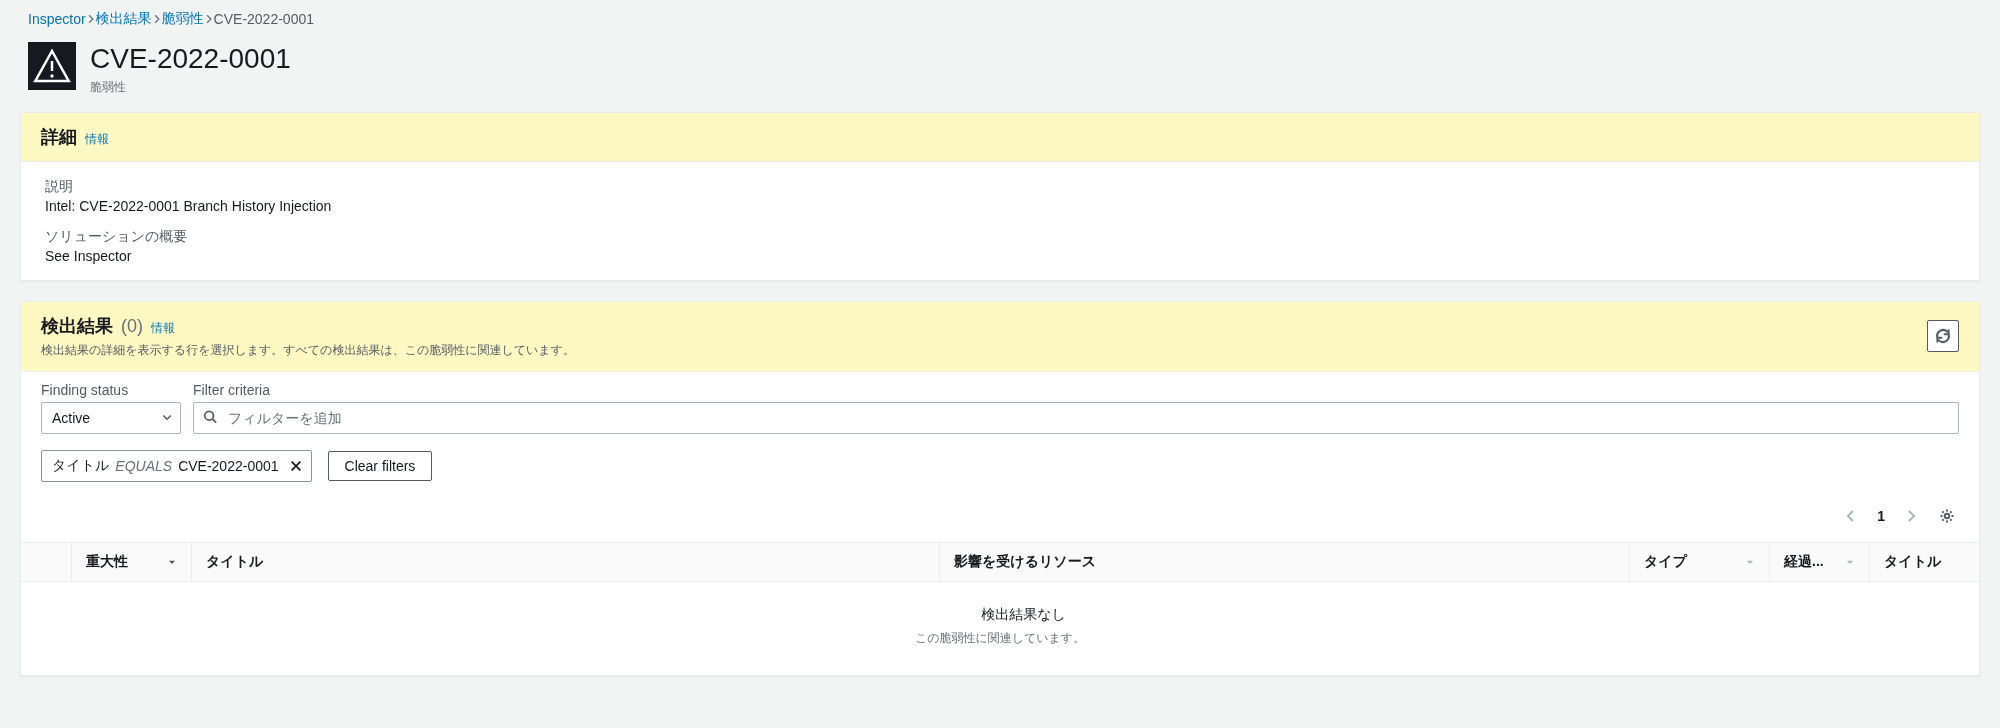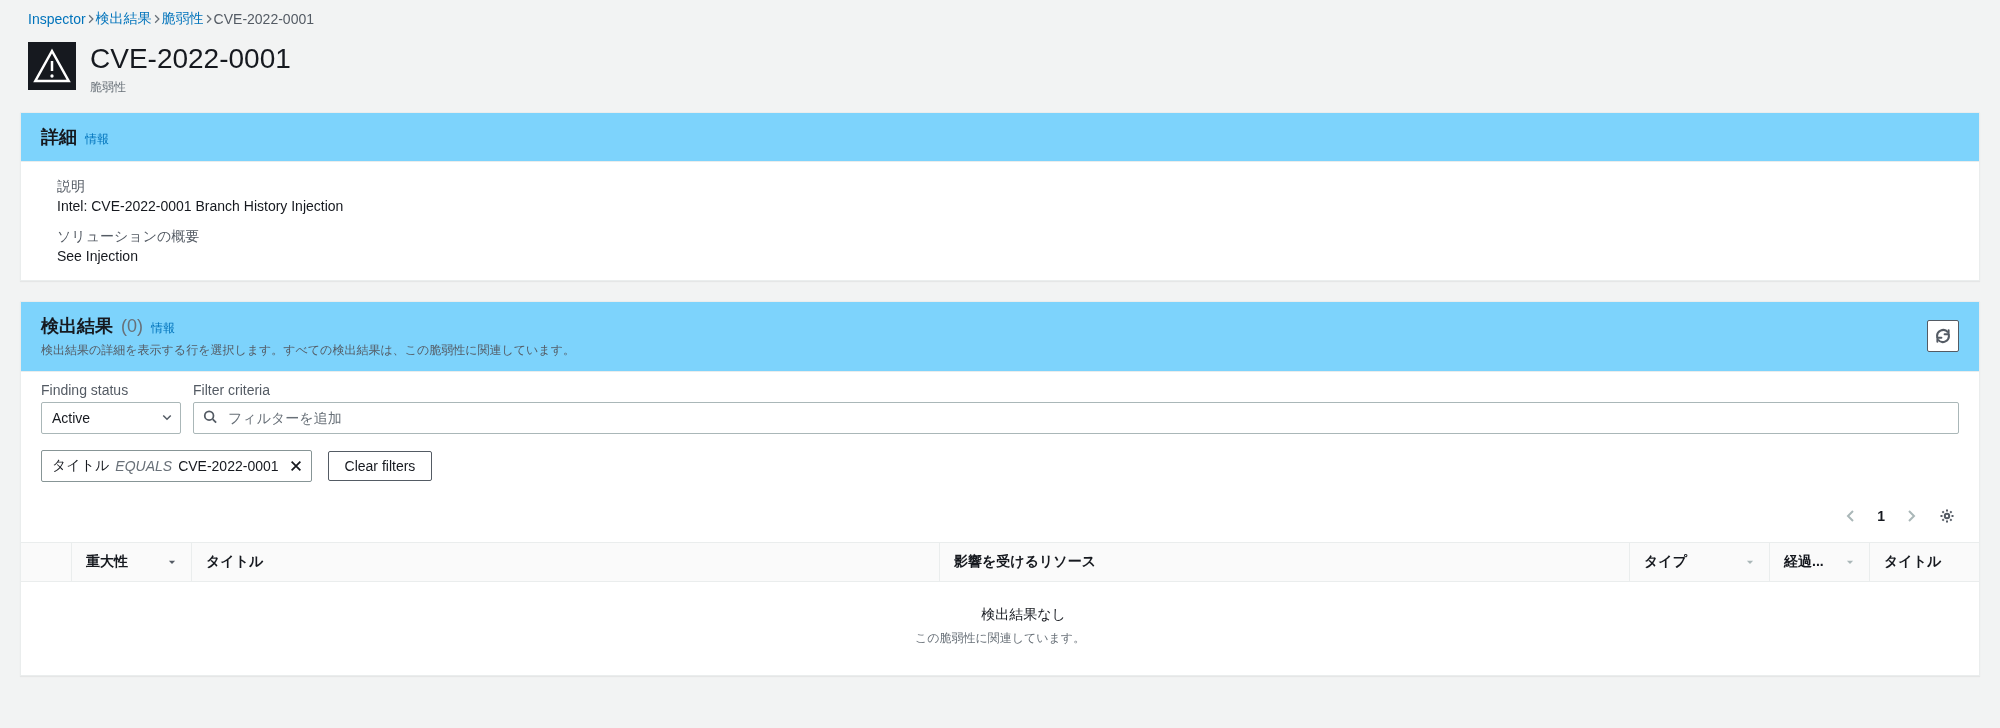--- a/index.html
+++ b/index.html
@@ -42,32 +42,32 @@
   
   .panel {
     background: #fff;
     border: 1px solid #eaeded;
     box-shadow: 0 1px 1px rgba(0,0,0,0.05);
     margin-bottom: 20px;
   }
   .panel-header {
     padding: 12px 20px;
     border-bottom: 1px solid #eaeded;
-    background: #7dd3fc;
+    background: #fef9c3;
     display: flex;
     align-items: center;
     justify-content: space-between;
   }
   .panel-header-left { display: flex; flex-direction: column; gap: 4px;}
   .panel-title-row { display: flex; align-items: baseline; gap: 8px; }
   .panel-title { font-size: 18px; font-weight: 700; }
   .panel-count { font-size: 18px; font-weight: 400; color: #687078; }
   .info-link { color: #0073bb; font-size: 12px; text-decoration: none; font-weight: 400; }
   .panel-desc { font-size: 12px; color: #545b64; }
-  .panel-body { padding: 16px 36px; }
+  .panel-body { padding: 16px 24px; }
   .panel-body2 { padding: 10px 20px 4px 20px; }
 
   .field-block { margin-bottom: 14px; }
   .field-block:last-child { margin-bottom: 0; }
   .field-label { font-size: 14px; color: #545b64; margin-bottom: 2px; }
   .field-value { font-size: 14px; color: #16191f; }
 
   
   .icon-btn {
     width: 32px; height: 32px;
@@ -243,21 +243,21 @@
         </div>
       </div>
     </div>
     <div class="panel-body">
       <div class="field-block">
         <div class="field-label">説明</div>
         <div class="field-value">Intel: CVE-2022-0001 Branch History Injection</div>
       </div>
       <div class="field-block">
         <div class="field-label">ソリューションの概要</div>
-        <div class="field-value">See Injection</div>
+        <div class="field-value">See Inspector</div>
       </div>
     </div>
   </div>
 
   <div class="panel">
     <div class="panel-header">
       <div class="panel-header-left">
         <div class="panel-title-row">
           <span class="panel-title">検出結果</span>
           <span class="panel-count">(0)</span>

